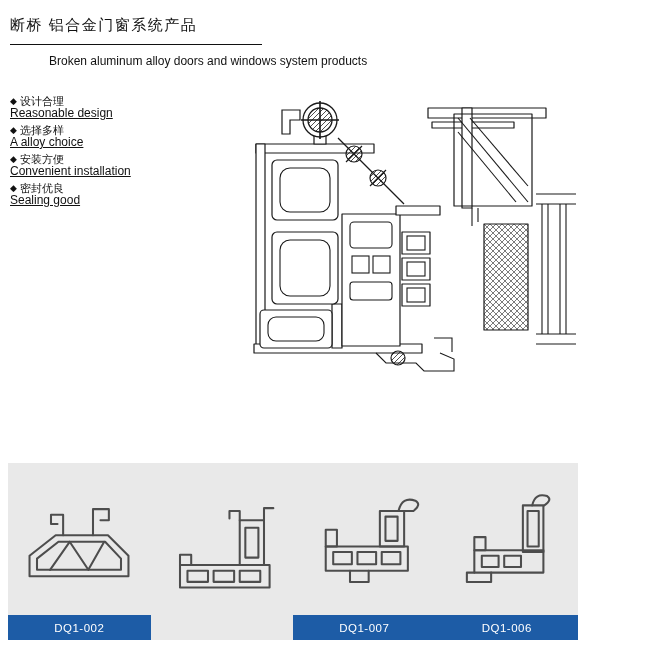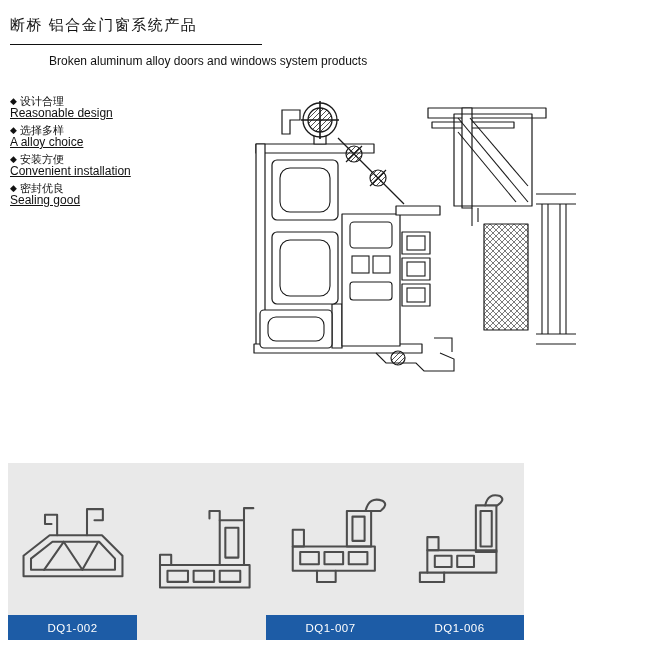--- a/index.html
+++ b/index.html
@@ -28,21 +28,21 @@
   .feature { margin-bottom:4px; }
   .feature-cn { font-size:11px; font-weight:normal; line-height:12px; }
   .bullet { font-size:9px; margin-right:3px; vertical-align:1px; }
   .feature-en { font-size:12px; line-height:13px; margin-bottom:4px;text-decoration:underline; }
 
   
   .diagram { position:absolute; left:226px; top:86px; width:352px; height:312px; }
 
   
   .cards {
-    position:absolute; left:8px; top:463px; width:516px;
+    position:absolute; left:8px; top:463px; width:570px;
     display:flex; justify-content:space-between;
   }
   .card { width:147px; height:177px; display:flex; flex-direction:column; }
   .card-art {
     flex:1; background:var(--card-gray,#e9e9e9);
     display:flex; align-items:center; justify-content:center;
   }
   .card-label {
     height:25px; background:var(--accent-blue,#1d5ca6);
     color:#fff; font-size:11.5px; letter-spacing:0.5px;

